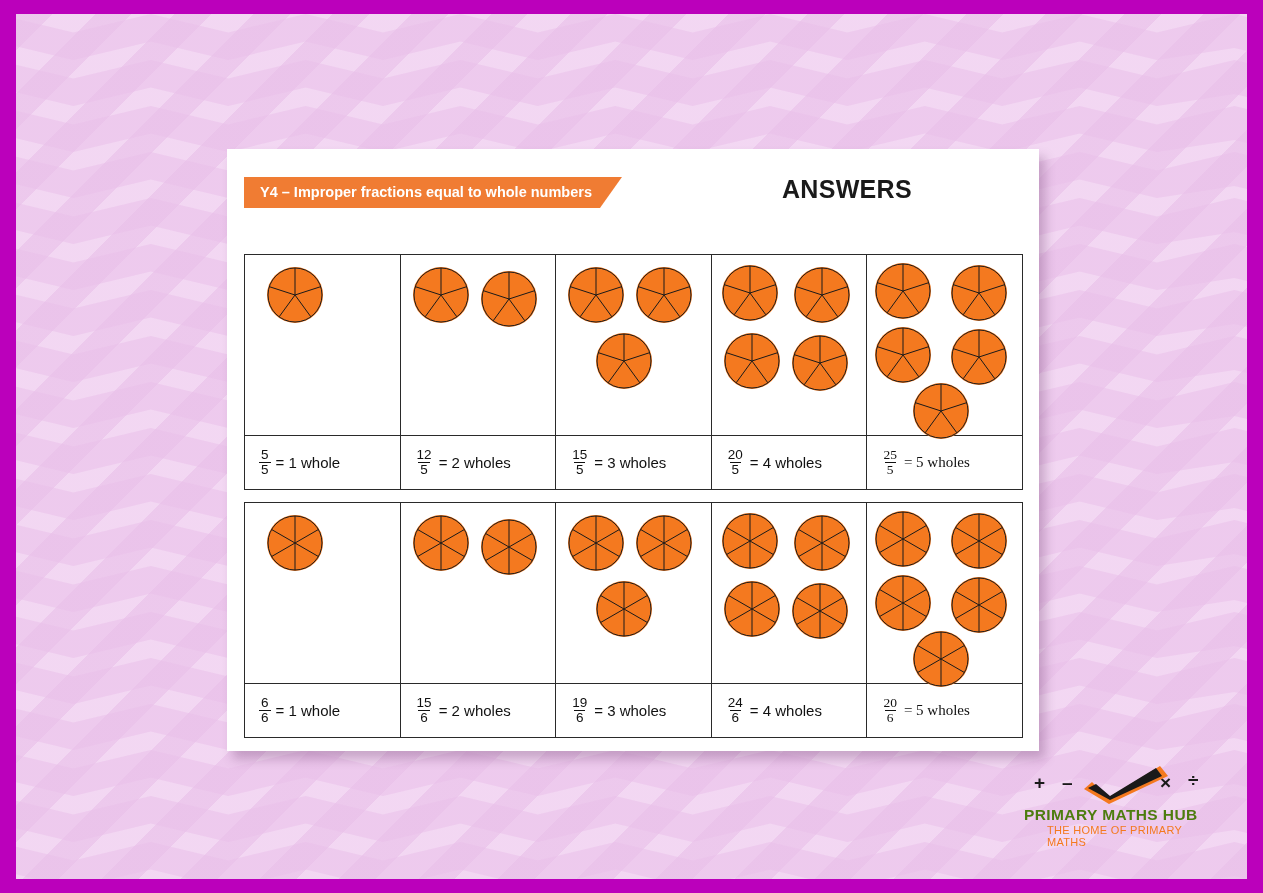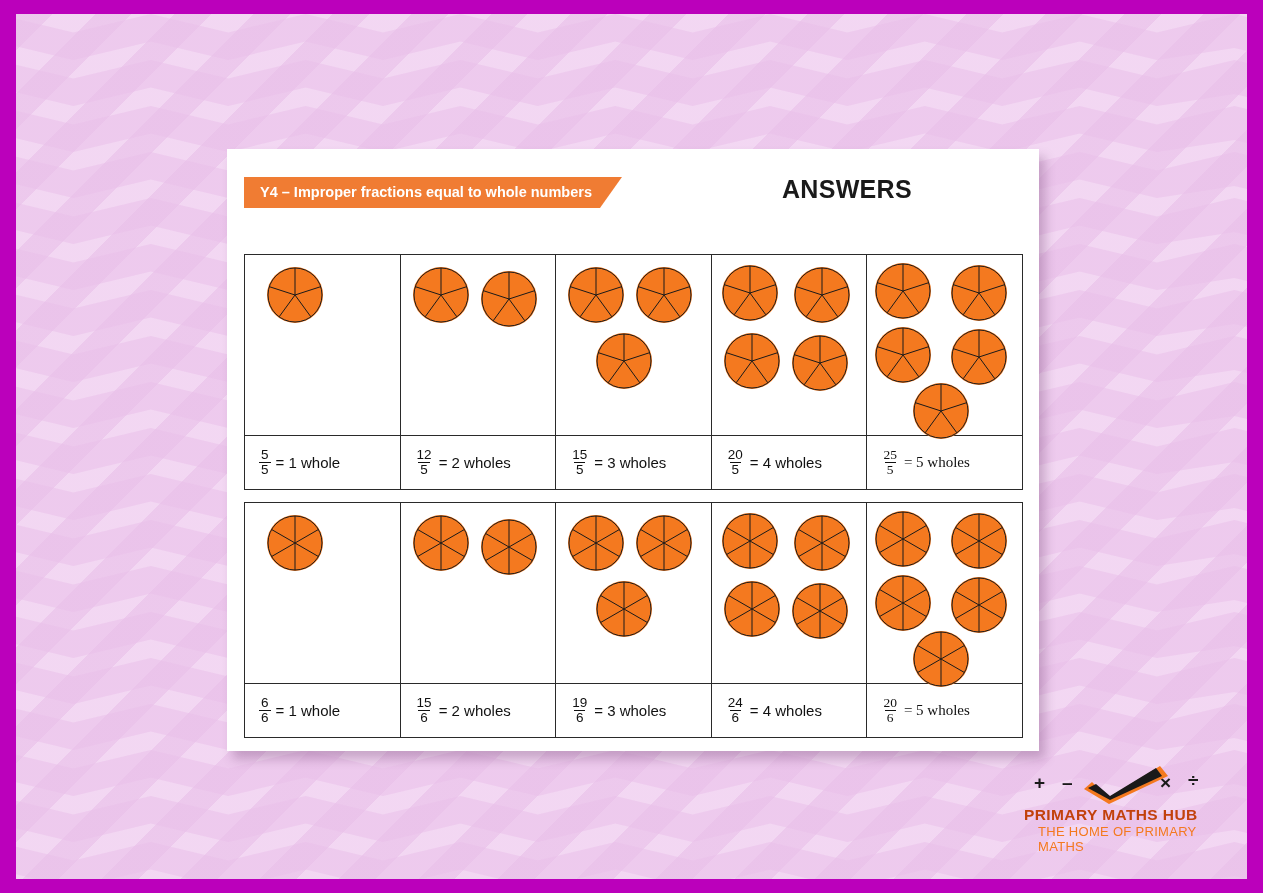--- a/index.html
+++ b/index.html
@@ -616,17 +616,17 @@
 
     <div style="position:absolute; left:1000px; top:750px; width:200px; height:90px;">
       <div style="position:absolute; left:18px; top:8px; font-size:19px; font-weight:bold; color:#1a1a1a;">+</div>
       <div style="position:absolute; left:46px; top:8px; font-size:19px; font-weight:bold; color:#1a1a1a;">–</div>
       <div style="position:absolute; left:144px; top:8px; font-size:19px; font-weight:bold; color:#1a1a1a;">×</div>
       <div style="position:absolute; left:172px; top:6px; font-size:19px; font-weight:bold; color:#1a1a1a;">÷</div>
       <svg width="90" height="40" viewBox="0 0 90 40" style="position:absolute; left:66px; top:0px;">
         <polygon points="10,18 26,34 78,2 86,12 27,40 2,25" fill="#f4791f"></polygon>
         <polygon points="14,20 28,32 74,4 80,12 28,36 6,24" fill="#1a1a1a"></polygon>
       </svg>
-      <div style="position:absolute; left:8px; top:42px; font-size:15.5px; font-weight:bold; color:#c2410c; letter-spacing:.4px;">PRIMARY MATHS HUB</div>
-      <div style="position:absolute; left:22px; top:60px; font-size:13px; color:#f4791f; letter-spacing:.3px;">THE HOME OF PRIMARY MATHS</div>
+      <div style="position:absolute; left:8px; top:42px; font-size:15.5px; font-weight:bold; color:#4d7c0f; letter-spacing:.4px;">PRIMARY MATHS HUB</div>
+      <div style="position:absolute; left:31px; top:60px; font-size:11px; color:#f4791f; letter-spacing:.3px;">THE HOME OF PRIMARY MATHS</div>
     </div>
   </div>
 </div>
 
 </body></html>

